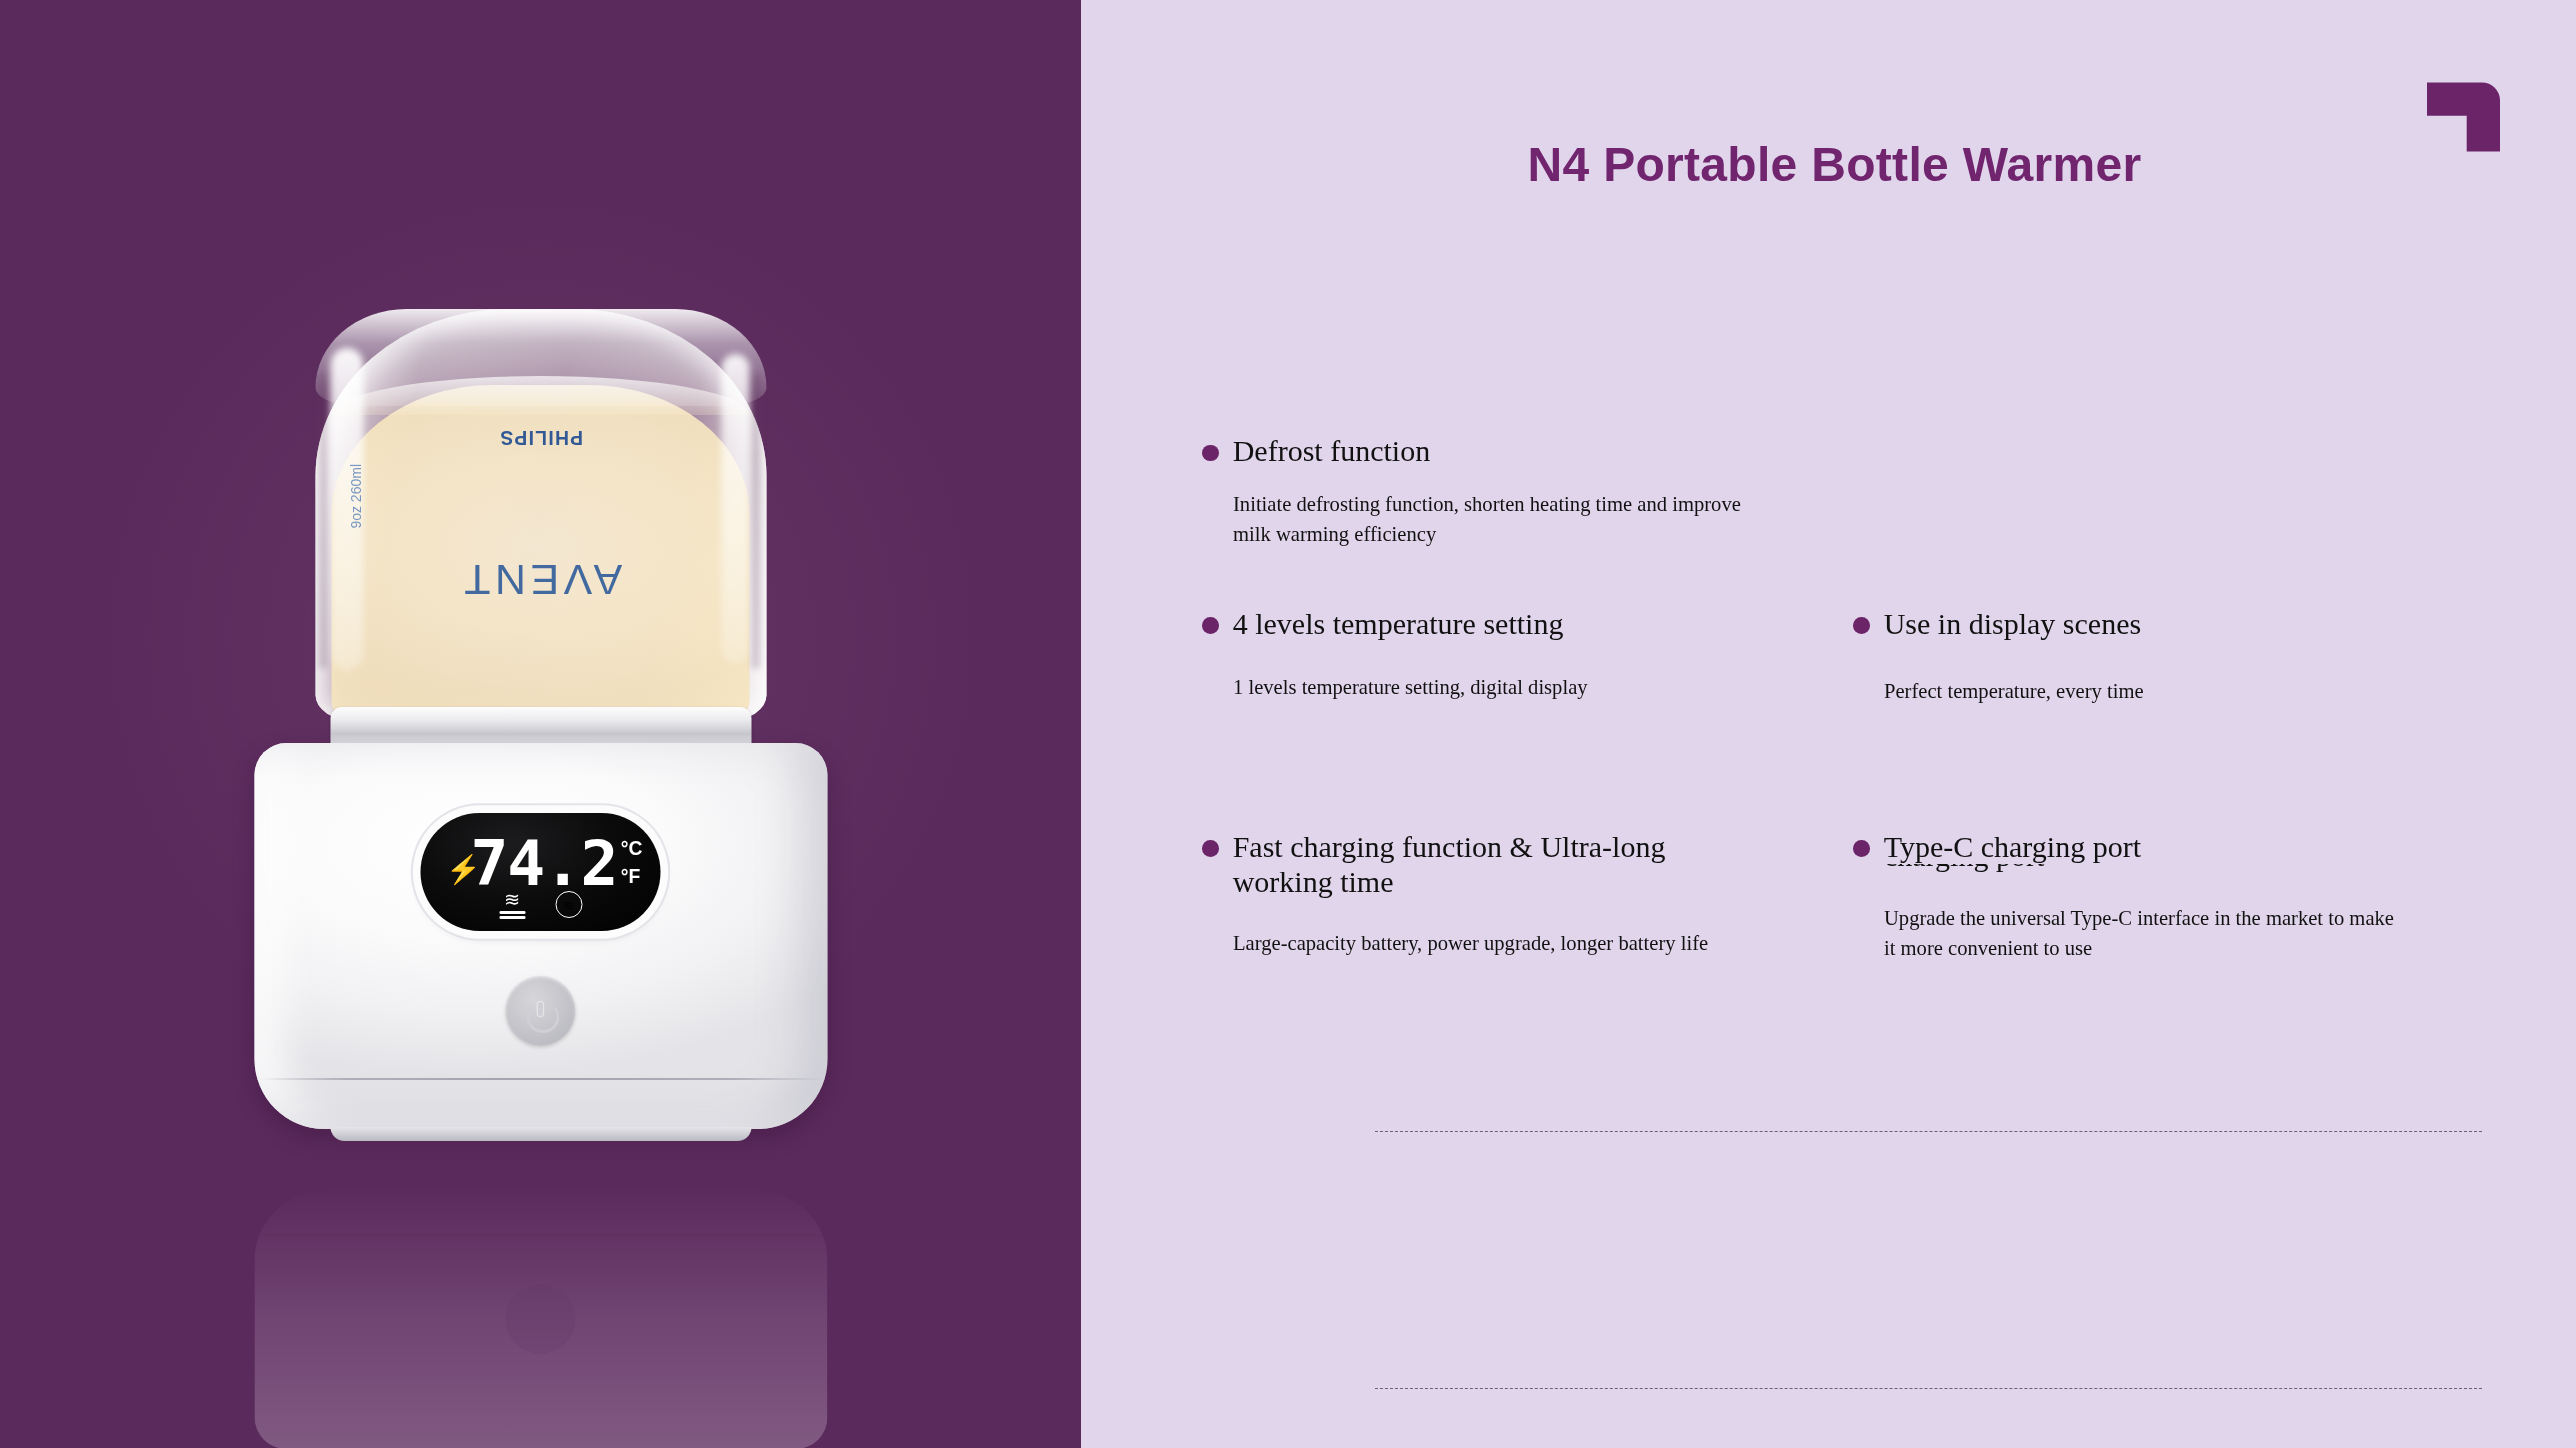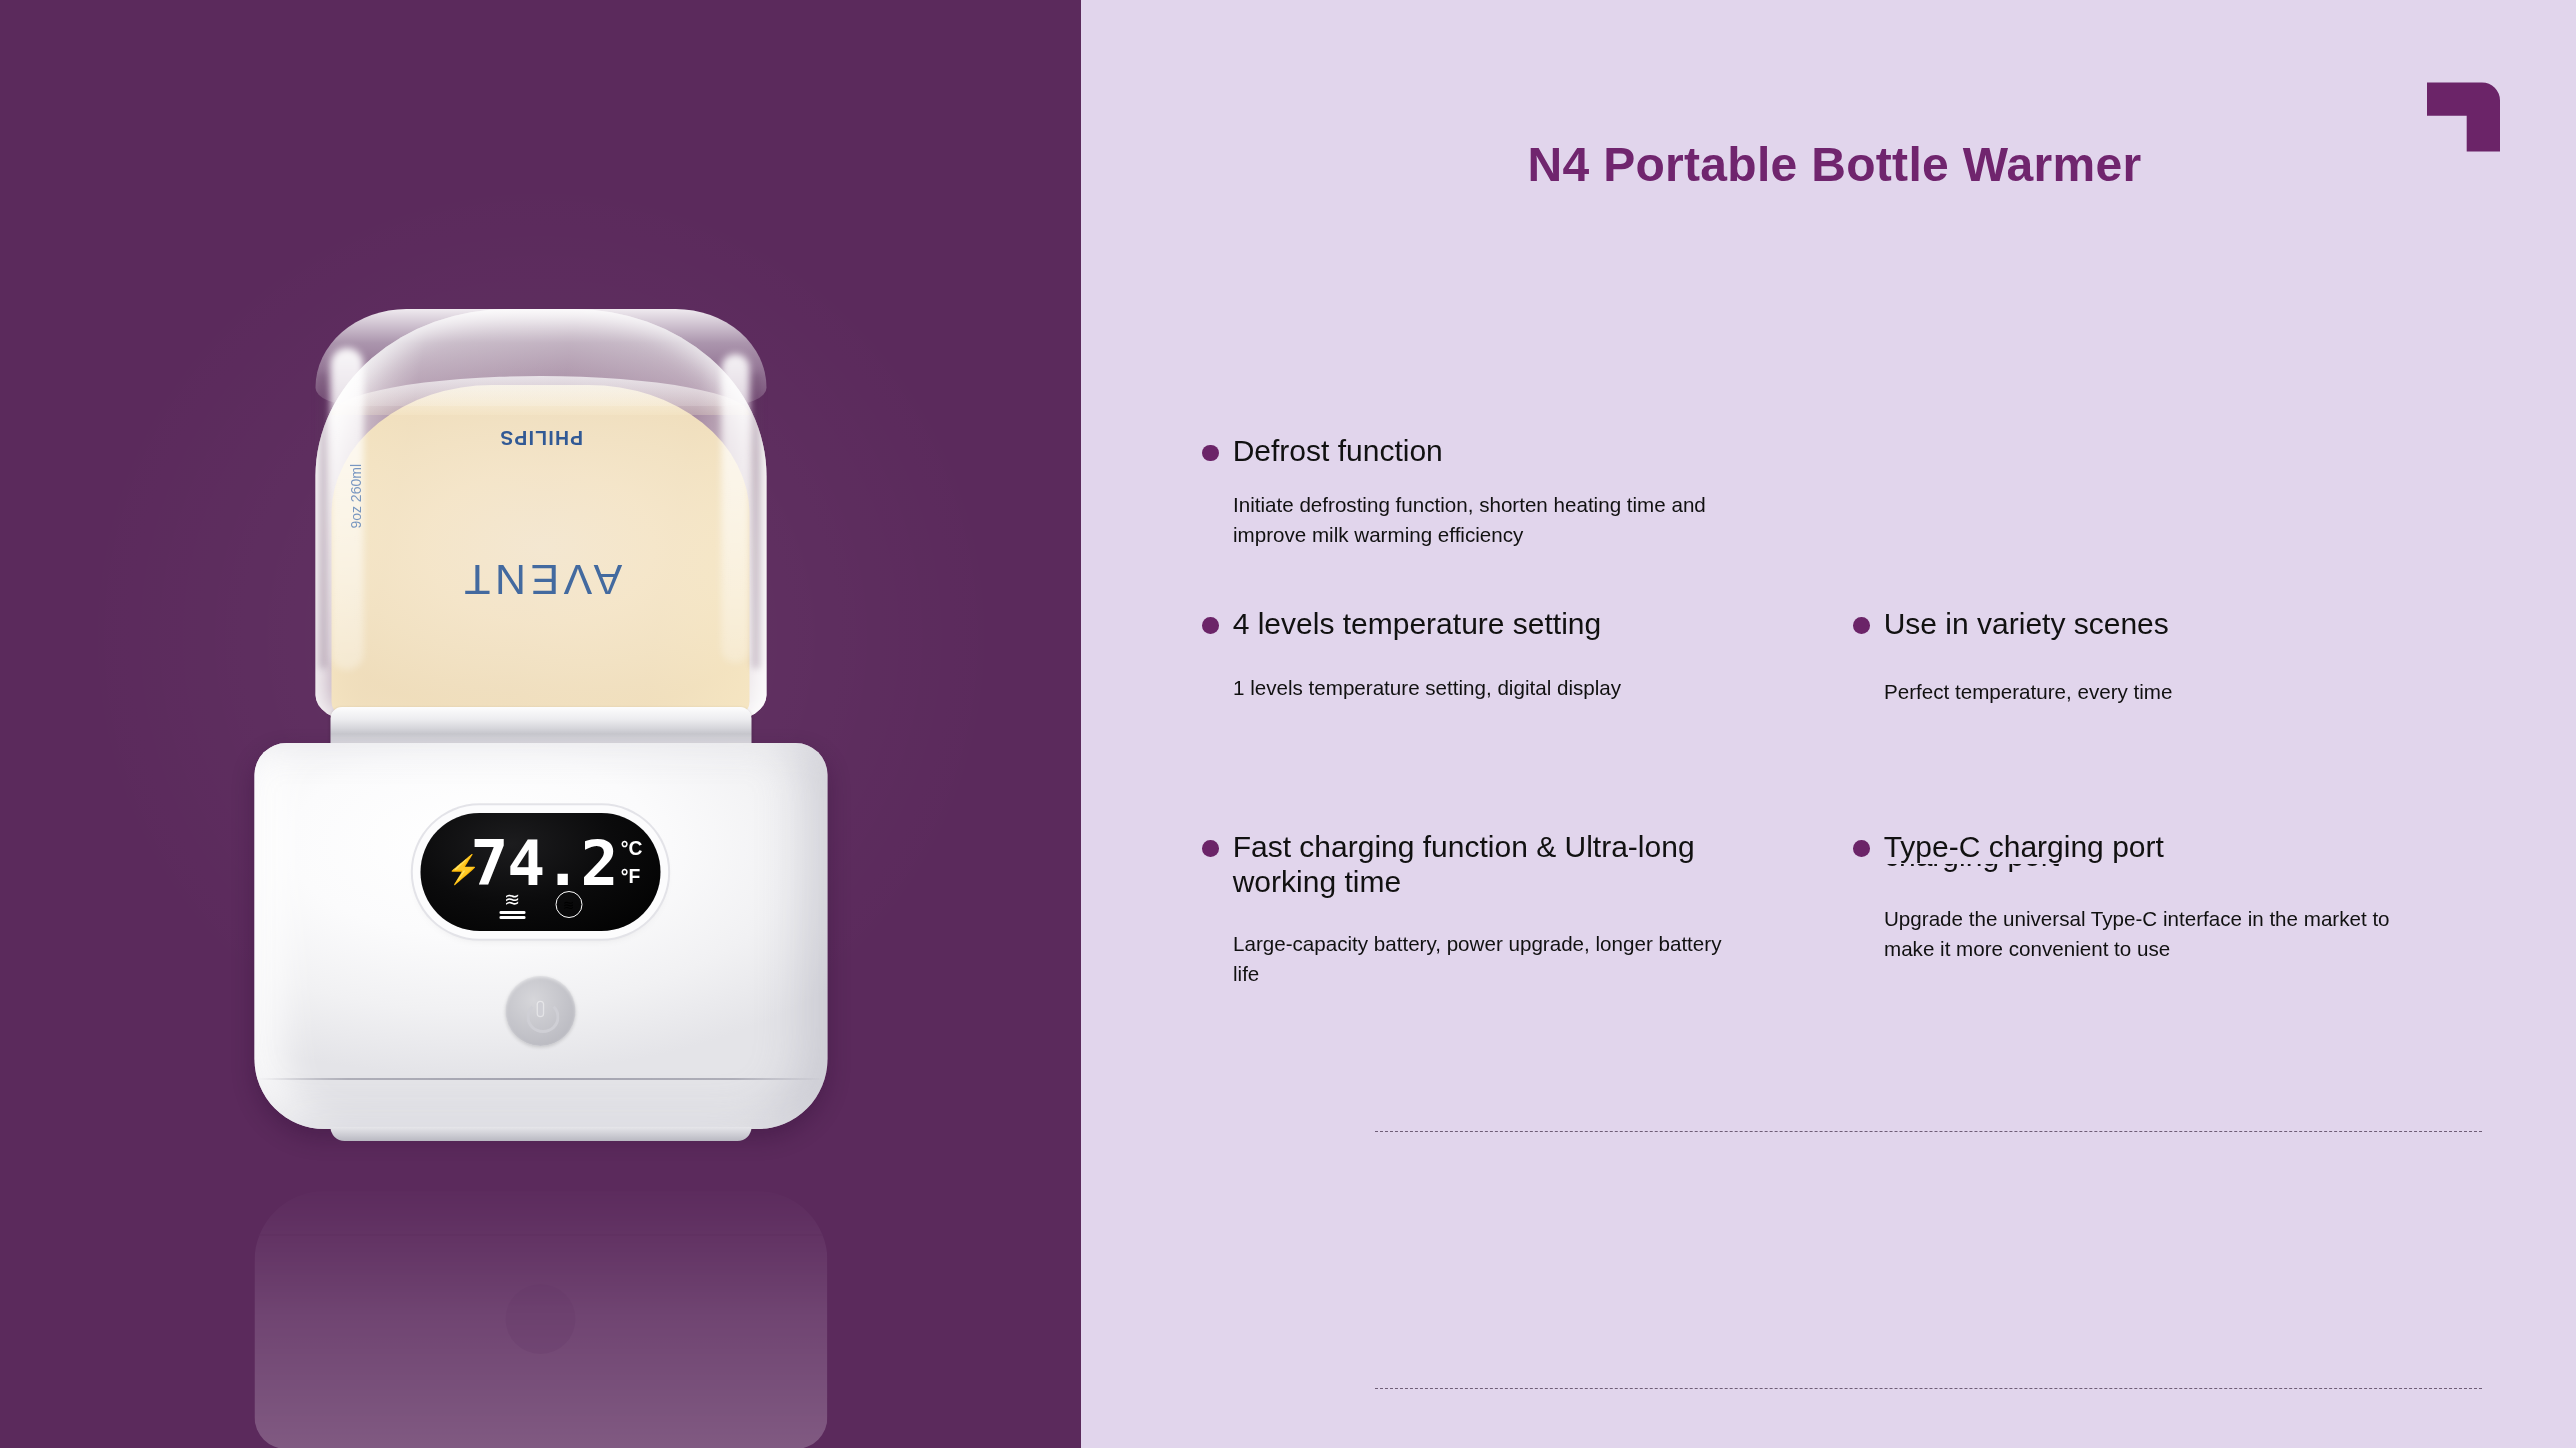--- a/index.html
+++ b/index.html
@@ -217,21 +217,21 @@
   }
   #page-title{
     position:absolute; left:0; right:0; top:137px;
     text-align:center; color:#70256E;
     font-size:48px; font-weight:bold; letter-spacing:0.3px;padding-left:12px;
   }
 
   #features-grid{
     position:absolute; left:121px; top:433px; width:1302px;
   }
-  .feature-row{ display:flex; position:relative; }
+  .feature-row{ display:flex; position:relative;font-family:Liberation Serif, serif; }
   .feature-col{ width:651px; padding-right:39px; position:relative; }
   .feature-head{ display:flex; align-items:flex-start; gap:14px; }
   .bullet{
     width:16.7px; height:16.7px; border-radius:50%;
     background:#6B2468; flex:0 0 16.7px; margin-top:11.6px;
   }
   .feature-title{
     color:#111; font-size:30px; line-height:1.18; font-weight:400;
     max-width:528px;
   }
@@ -334,21 +334,21 @@
         <div class="feature-head">
           <div class="bullet"></div>
           <div class="feature-title">4 levels temperature setting</div>
         </div>
         <div class="feature-desc" style="margin-top:32px;">1 levels temperature setting, digital display</div>
       </div>
 
       <div class="feature-col">
         <div class="feature-head">
           <div class="bullet"></div>
-          <div class="feature-title">Use in variety scenes</div>
+          <div class="feature-title">Use in display scenes</div>
         </div>
         <div class="feature-desc" style="margin-top:36px;">Perfect temperature, every time</div>
       </div>
     </div>
 
     <div class="divider" id="divider-2"></div>
 
     <div class="feature-row" style="margin-top:122px;">
       <div class="feature-col">
         <div class="feature-head">

